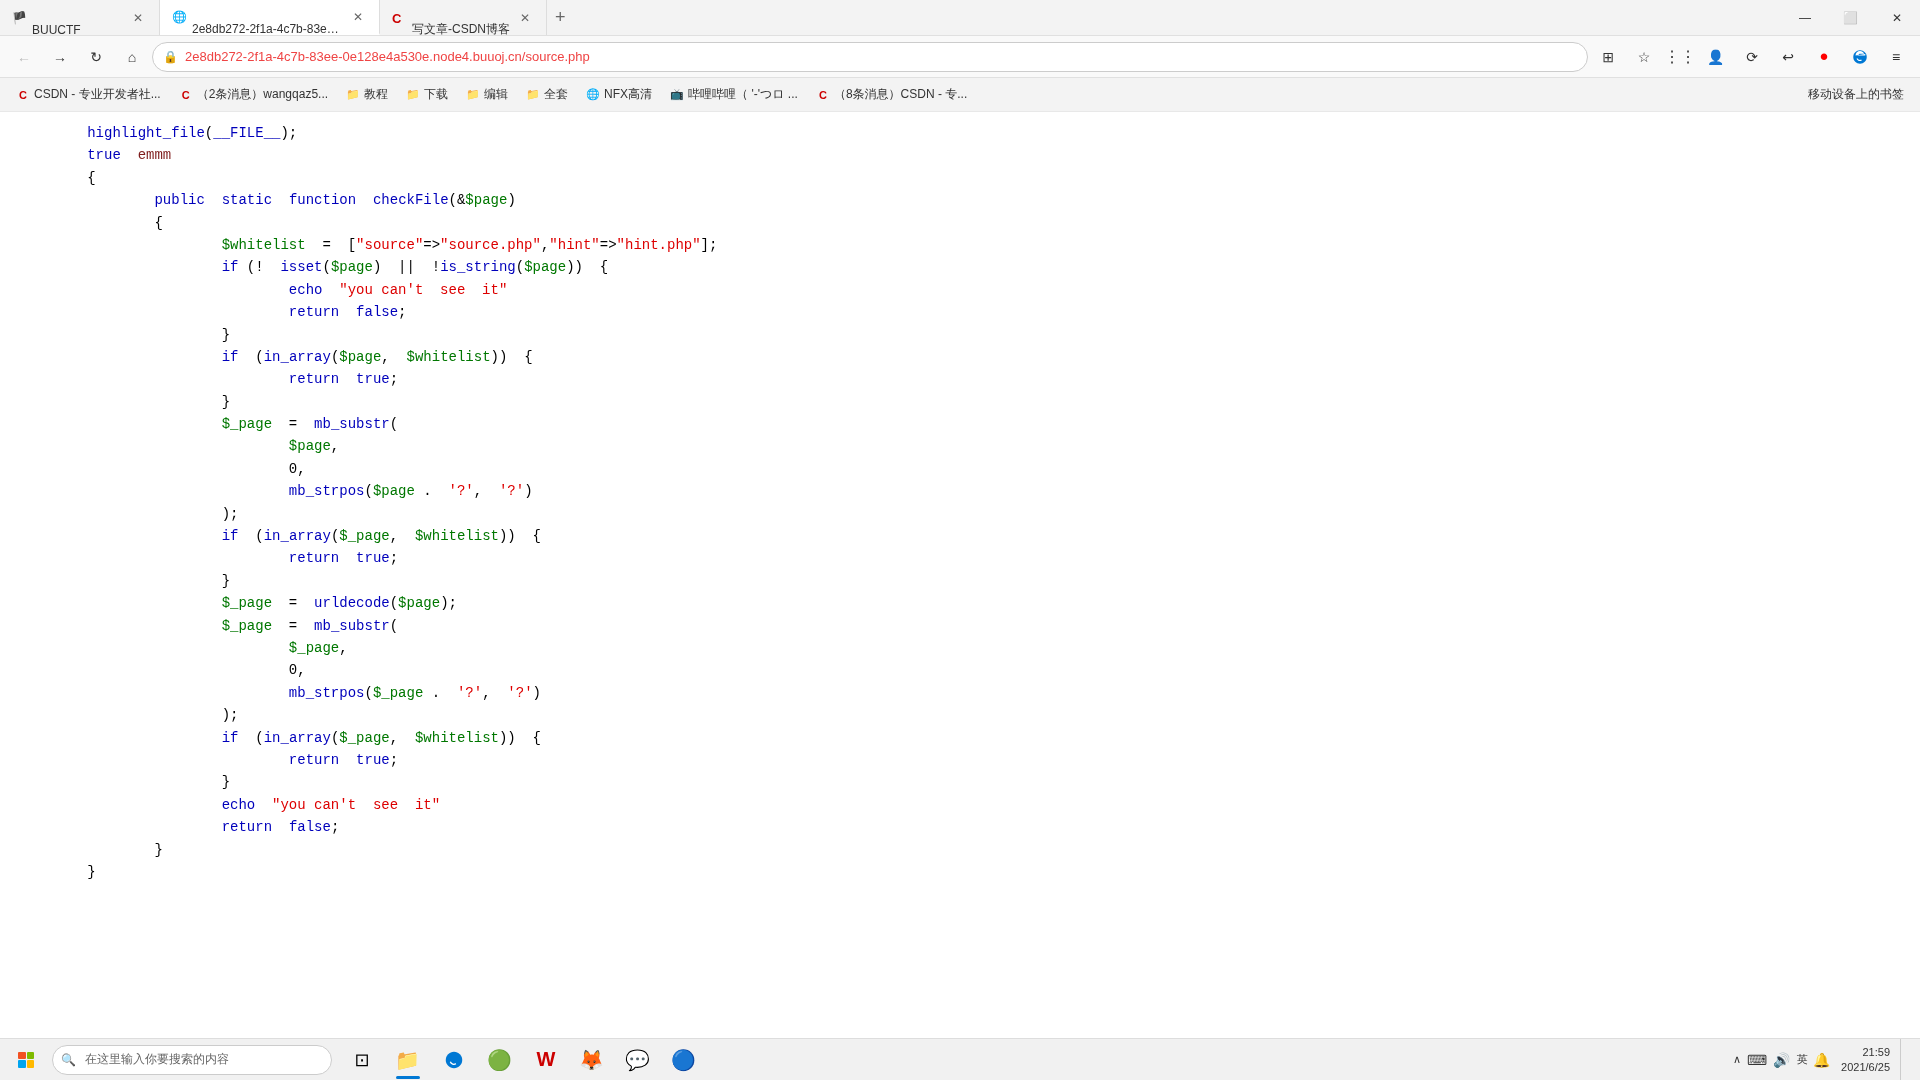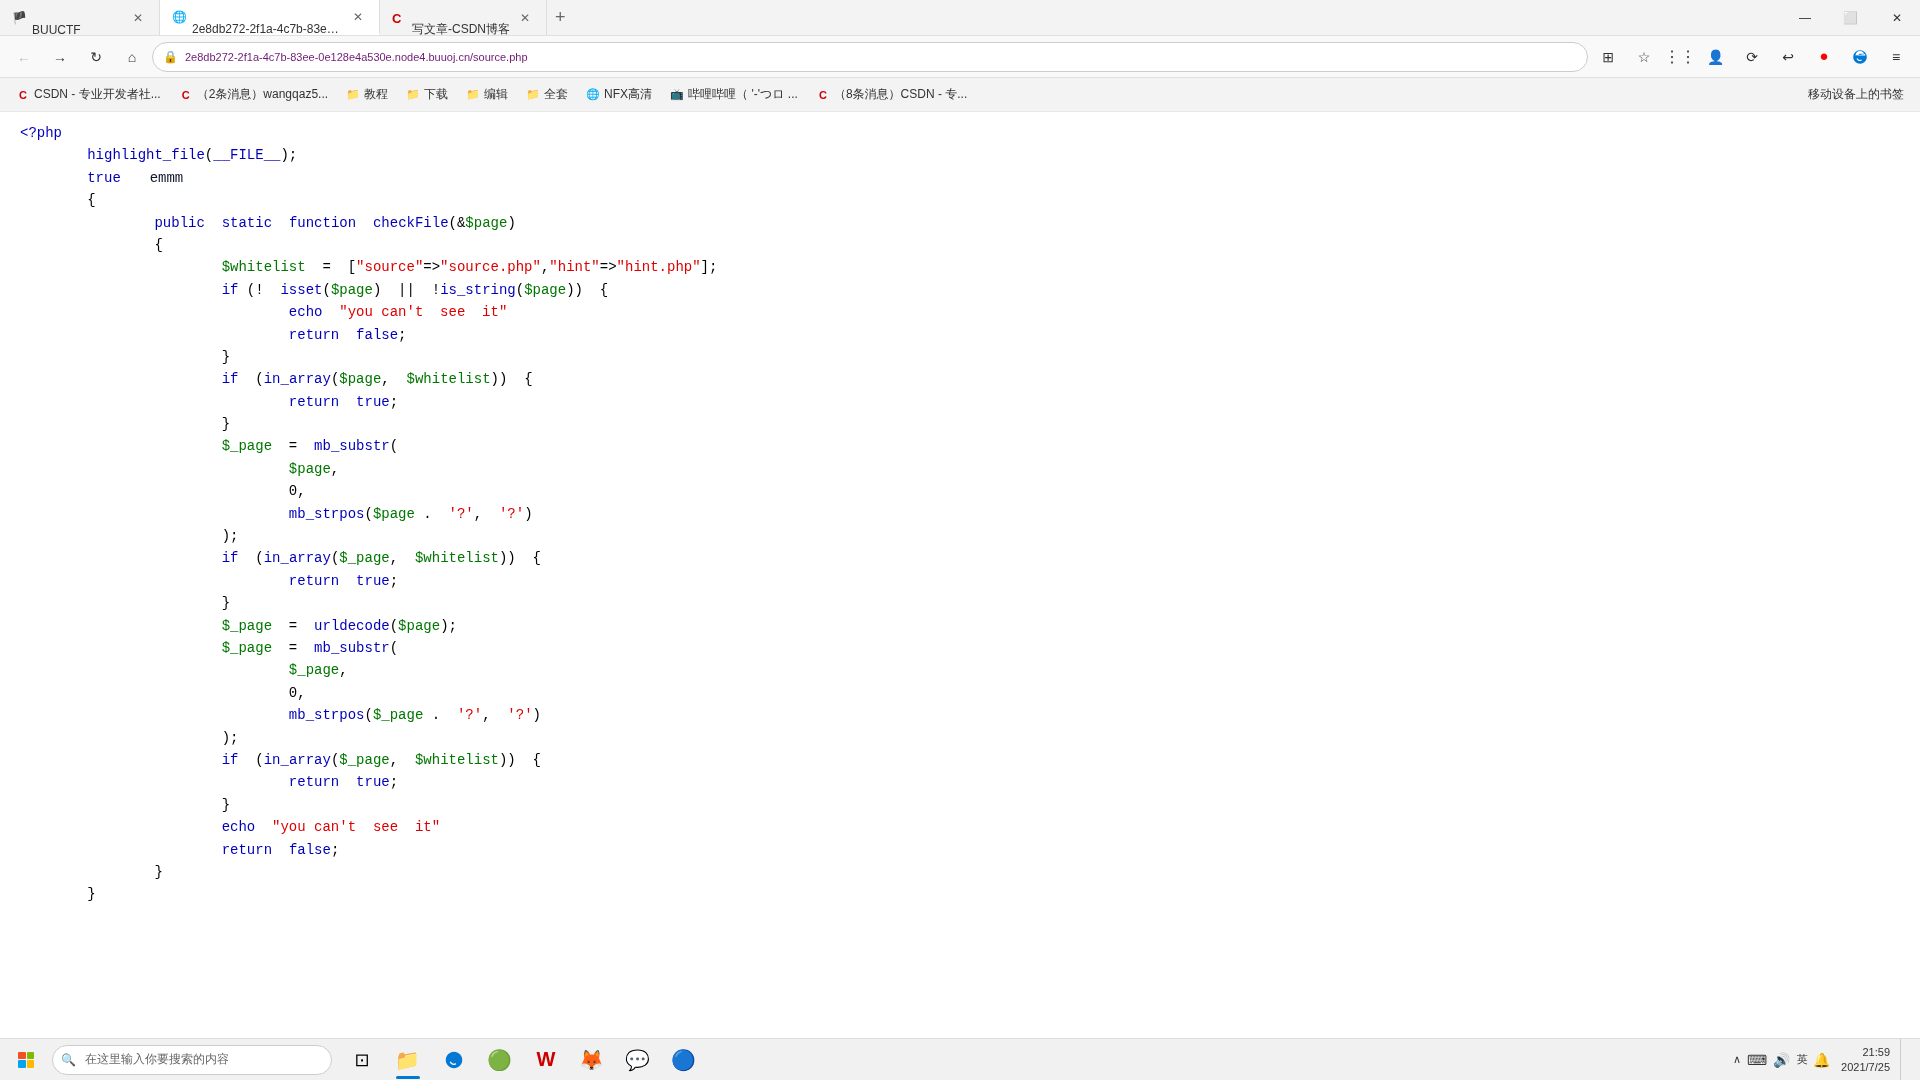--- a/index.html
+++ b/index.html
@@ -90,22 +90,22 @@
       border: 1px solid #ccc;
       border-radius: 15px;
       padding: 0 12px 0 32px;
       font-size: 13px;
       background: #fff;
       display: flex; align-items: center;
       position: relative;
       overflow: hidden;
     }
     .address-bar-text {
-      font-size: 11px;
-      color: #701a75;
+      font-size: 13px;
+      color: #ef4444;
       white-space: nowrap;
     }
     .address-lock {
       position: absolute; left: 10px; color: #666; font-size: 12px;
     }
     .toolbar-right {
       display: flex; align-items: center; gap: 4px;
     }
     .toolbar-icon-btn {
       width: 32px; height: 32px; border-radius: 50%; border: none;
@@ -340,23 +340,22 @@
     <span>（8条消息）CSDN - 专...</span>
   </div>
   <div class="bookmarks-right">
     <div class="bookmark-item">
       <span>移动设备上的书签</span>
     </div>
   </div>
 </div>
 
 <div class="content" id="code-container">
-<div class="code-line"><span style="color: rgb(0, 0, 187); white-space: pre;">&lt;?php</span></div>
     <div class="code-line"><span style="white-space: pre;">        </span><span style="color: rgb(0, 0, 187); white-space: pre;">highlight_file</span><span style="color: rgb(0, 0, 0); white-space: pre;">(</span><span style="color: rgb(0, 0, 187); white-space: pre;">__FILE__</span><span style="color: rgb(0, 0, 0); white-space: pre;">);</span></div>
-    <div class="code-line"><span style="white-space: pre;">        </span><span style="color: rgb(0, 0, 187); white-space: pre;">true</span><span style="color: rgb(0, 0, 0); white-space: pre;">  </span><span style="color: #0f172a; white-space: pre; margin-left: 12px;">emmm</span></div>
+    <div class="code-line"><span style="white-space: pre;">        </span><span style="color: rgb(0, 0, 187); white-space: pre;">true</span><span style="color: rgb(0, 0, 0); white-space: pre;">  </span><span style="color: #7f1d1d; white-space: pre;">emmm</span></div>
     <div class="code-line"><span style="white-space: pre;">        </span><span style="color: rgb(0, 0, 0); white-space: pre;">{</span></div>
     <div class="code-line"></div>
     <div class="code-line"><span style="white-space: pre;">                </span><span style="color: rgb(0, 0, 187); white-space: pre;">public</span><span style="color: rgb(0, 0, 0); white-space: pre;">  </span><span style="color: rgb(0, 0, 187); white-space: pre;">static</span><span style="color: rgb(0, 0, 0); white-space: pre;">  </span><span style="color: rgb(0, 0, 187); white-space: pre;">function</span><span style="color: rgb(0, 0, 0); white-space: pre;">  </span><span style="color: rgb(0, 0, 187); white-space: pre;">checkFile</span><span style="color: rgb(0, 0, 0); white-space: pre;">(&amp;</span><span style="color: rgb(0, 119, 0); white-space: pre;">$page</span><span style="color: rgb(0, 0, 0); white-space: pre;">)</span></div>
     <div class="code-line"><span style="white-space: pre;">                </span><span style="color: rgb(0, 0, 0); white-space: pre;">{</span></div>
     <div class="code-line"><span style="white-space: pre;">                        </span><span style="color: rgb(0, 119, 0); white-space: pre;">$whitelist</span><span style="color: rgb(0, 0, 0); white-space: pre;">  =  [</span><span style="color: rgb(221, 0, 0); white-space: pre;">"source"</span><span style="color: rgb(0, 0, 0); white-space: pre;">=&gt;</span><span style="color: rgb(221, 0, 0); white-space: pre;">"source.php"</span><span style="color: rgb(0, 0, 0); white-space: pre;">,</span><span style="color: rgb(221, 0, 0); white-space: pre;">"hint"</span><span style="color: rgb(0, 0, 0); white-space: pre;">=&gt;</span><span style="color: rgb(221, 0, 0); white-space: pre;">"hint.php"</span><span style="color: rgb(0, 0, 0); white-space: pre;">];</span></div>
     <div class="code-line"><span style="white-space: pre;">                        </span><span style="color: rgb(0, 0, 187); white-space: pre;">if</span><span style="color: rgb(0, 0, 0); white-space: pre;"> (!  </span><span style="color: rgb(0, 0, 187); white-space: pre;">isset</span><span style="color: rgb(0, 0, 0); white-space: pre;">(</span><span style="color: rgb(0, 119, 0); white-space: pre;">$page</span><span style="color: rgb(0, 0, 0); white-space: pre;">)  ||  !</span><span style="color: rgb(0, 0, 187); white-space: pre;">is_string</span><span style="color: rgb(0, 0, 0); white-space: pre;">(</span><span style="color: rgb(0, 119, 0); white-space: pre;">$page</span><span style="color: rgb(0, 0, 0); white-space: pre;">))  {</span></div>
     <div class="code-line"><span style="white-space: pre;">                                </span><span style="color: rgb(0, 0, 187); white-space: pre;">echo</span><span style="color: rgb(0, 0, 0); white-space: pre;">  </span><span style="color: rgb(221, 0, 0); white-space: pre;">"you can't  see  it"</span></div>
     <div class="code-line"><span style="white-space: pre;">                                </span><span style="color: rgb(0, 0, 187); white-space: pre;">return</span><span style="color: rgb(0, 0, 0); white-space: pre;">  </span><span style="color: rgb(0, 0, 187); white-space: pre;">false</span><span style="color: rgb(0, 0, 0); white-space: pre;">;</span></div>
     <div class="code-line"><span style="white-space: pre;">                        </span><span style="color: rgb(0, 0, 0); white-space: pre;">}</span></div>
     <div class="code-line"></div>
@@ -434,17 +433,17 @@
   <div class="taskbar-right">
     <div class="taskbar-icons">
       <span style="cursor:pointer;">∧</span>
       <span style="cursor:pointer; font-size:14px;">⌨</span>
       <span style="cursor:pointer; font-size:14px;">🔊</span>
       <span style="cursor:pointer;">英</span>
       <span style="cursor:pointer; font-size:14px;">🔔</span>
     </div>
     <div class="taskbar-clock">
       <span>21:59</span>
-      <span>2021/7/25</span>
+      <span>2021/6/25</span>
     </div>
     <div class="taskbar-show-desktop"></div>
   </div>
 </div>
 
 </body></html>

